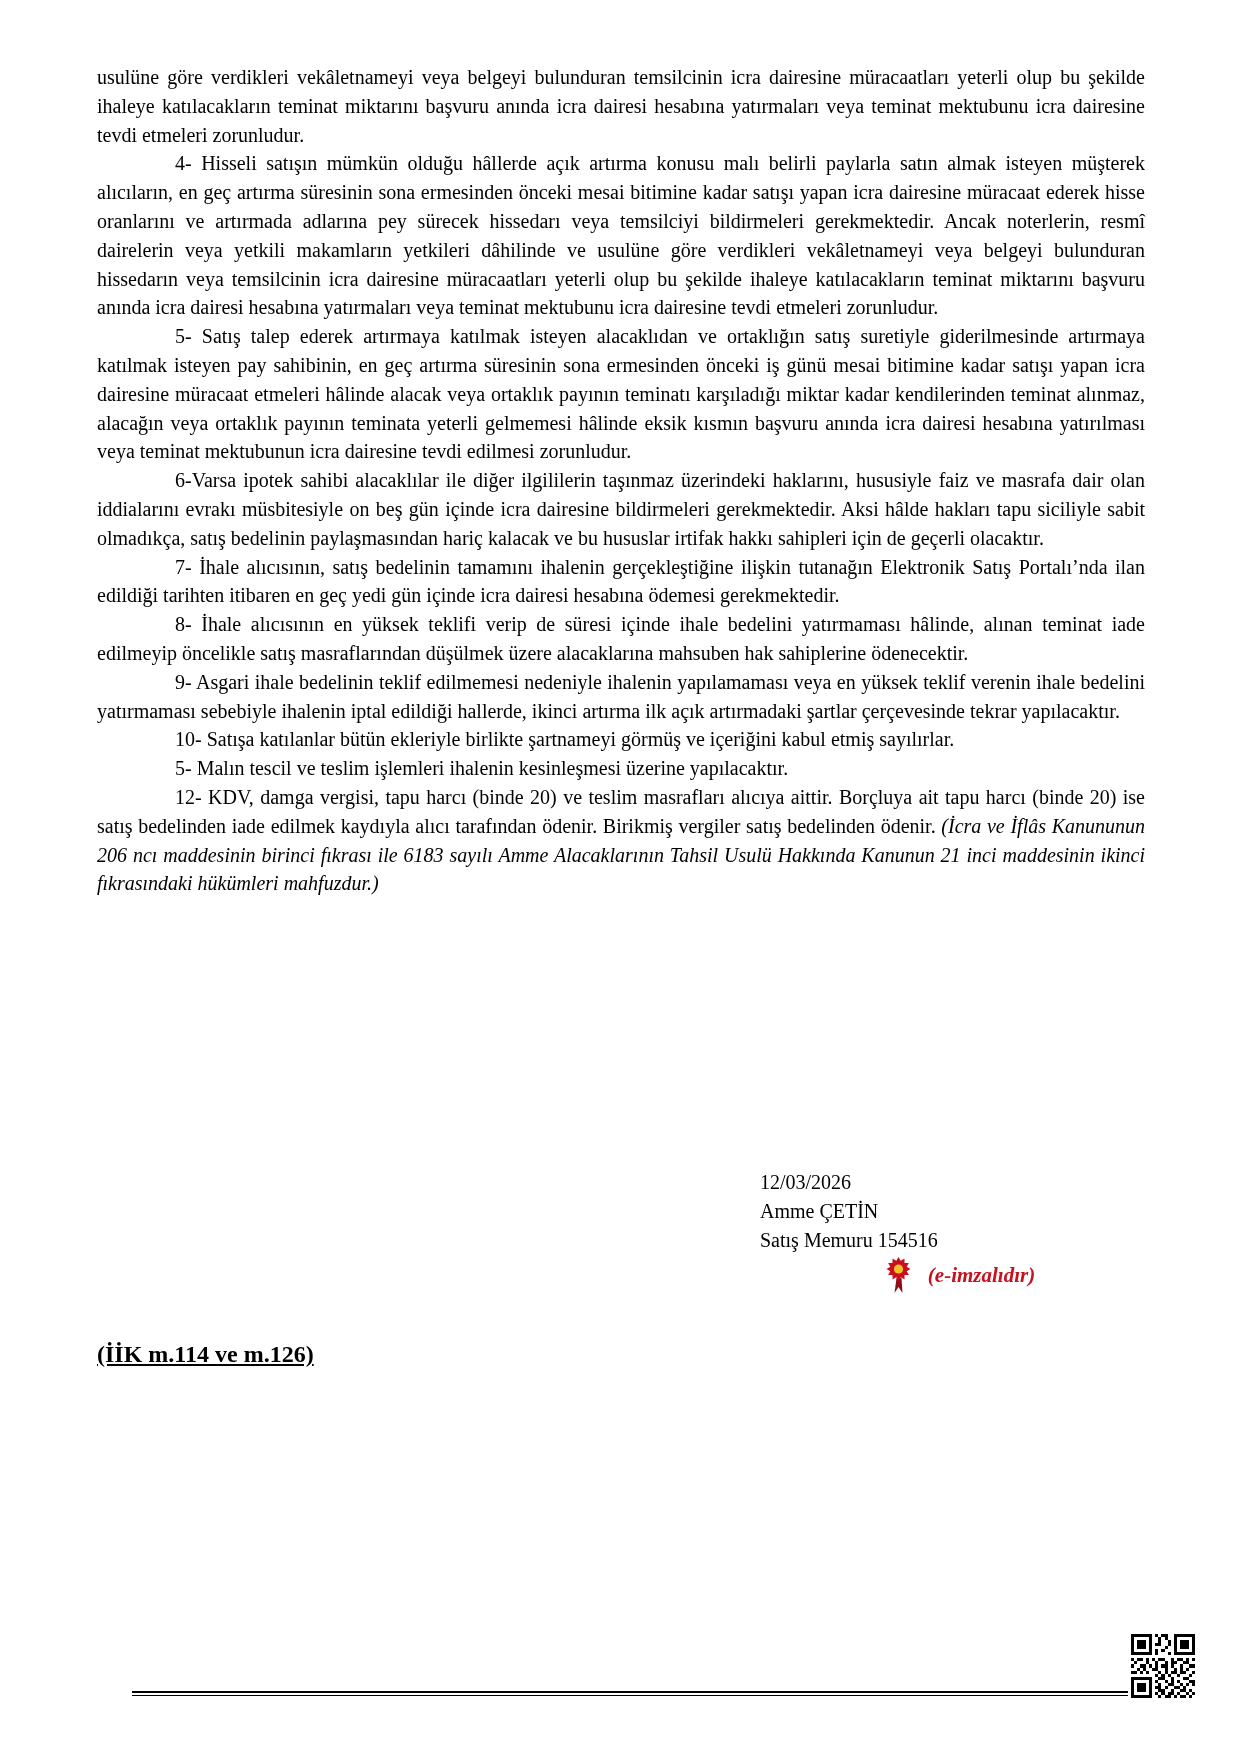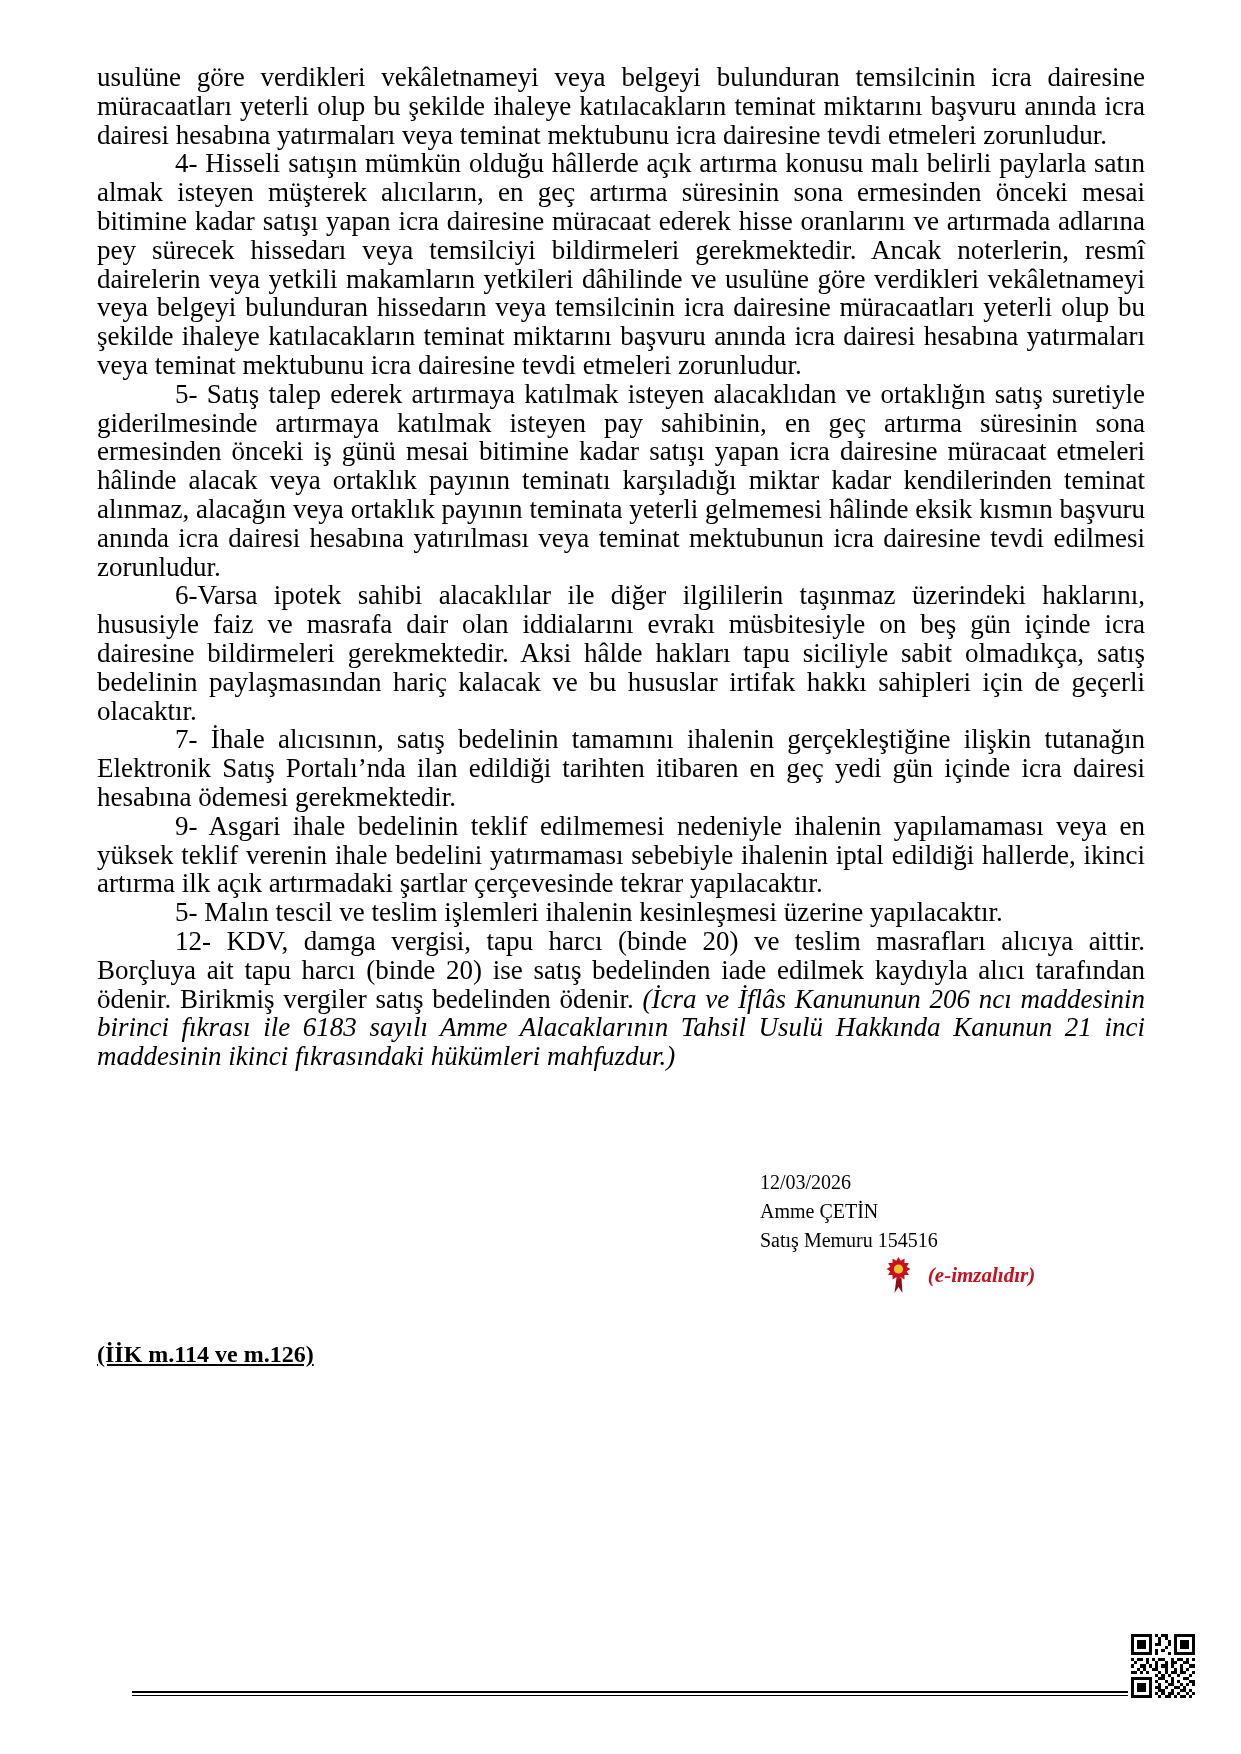--- a/index.html
+++ b/index.html
@@ -8,21 +8,21 @@
     width:1241px;height:1754px;
     background:#ffffff;
     margin:0 auto;
     font-family:"Liberation Serif", serif;
     color:#000;
     overflow:hidden;
   }
   .content{
     position:absolute;
     left:97px;top:63px;width:1048px;
-    font-size:27px;
+    font-size:20px;
     line-height:28.8px;
     text-align:justify;
   }
   .content p{margin:0;}
   .content p.indent{text-indent:78px;}
   .italic{font-style:italic;}
   .signature{
     position:absolute;
     left:760px;top:1168px;width:400px;
     text-align:left;
@@ -68,21 +68,23 @@
 <body>
 
 <div class="page">
 
   <div class="content">
     <p>usulüne göre verdikleri vekâletnameyi veya belgeyi bulunduran temsilcinin icra dairesine müracaatları yeterli olup bu şekilde ihaleye katılacakların teminat miktarını başvuru anında icra dairesi hesabına yatırmaları veya teminat mektubunu icra dairesine tevdi etmeleri zorunludur.</p>
     <p class="indent">4- Hisseli satışın mümkün olduğu hâllerde açık artırma konusu malı belirli paylarla satın almak isteyen müşterek alıcıların, en geç artırma süresinin sona ermesinden önceki mesai bitimine kadar satışı yapan icra dairesine müracaat ederek hisse oranlarını ve artırmada adlarına pey sürecek hissedarı veya temsilciyi bildirmeleri gerekmektedir. Ancak noterlerin, resmî dairelerin veya yetkili makamların yetkileri dâhilinde ve usulüne göre verdikleri vekâletnameyi veya belgeyi bulunduran hissedarın veya temsilcinin icra dairesine müracaatları yeterli olup bu şekilde ihaleye katılacakların teminat miktarını başvuru anında icra dairesi hesabına yatırmaları veya teminat mektubunu icra dairesine tevdi etmeleri zorunludur.</p>
     <p class="indent">5- Satış talep ederek artırmaya katılmak isteyen alacaklıdan ve ortaklığın satış suretiyle giderilmesinde artırmaya katılmak isteyen pay sahibinin, en geç artırma süresinin sona ermesinden önceki iş günü mesai bitimine kadar satışı yapan icra dairesine müracaat etmeleri hâlinde alacak veya ortaklık payının teminatı karşıladığı miktar kadar kendilerinden teminat alınmaz, alacağın veya ortaklık payının teminata yeterli gelmemesi hâlinde eksik kısmın başvuru anında icra dairesi hesabına yatırılması veya teminat mektubunun icra dairesine tevdi edilmesi zorunludur.</p>
     <p class="indent">6-Varsa ipotek sahibi alacaklılar ile diğer ilgililerin taşınmaz üzerindeki haklarını, hususiyle faiz ve masrafa dair olan iddialarını evrakı müsbitesiyle on beş gün içinde icra dairesine bildirmeleri gerekmektedir. Aksi hâlde hakları tapu siciliyle sabit olmadıkça, satış bedelinin paylaşmasından hariç kalacak ve bu hususlar irtifak hakkı sahipleri için de geçerli olacaktır.</p>
     <p class="indent">7- İhale alıcısının, satış bedelinin tamamını ihalenin gerçekleştiğine ilişkin tutanağın Elektronik Satış Portalı’nda ilan edildiği tarihten itibaren en geç yedi gün içinde icra dairesi hesabına ödemesi gerekmektedir.</p>
+    <p class="indent">8- İhale alıcısının en yüksek teklifi verip de süresi içinde ihale bedelini yatırmaması hâlinde, alınan teminat iade edilmeyip öncelikle satış masraflarından düşülmek üzere alacaklarına mahsuben hak sahiplerine ödenecektir.</p>
     <p class="indent">9- Asgari ihale bedelinin teklif edilmemesi nedeniyle ihalenin yapılamaması veya en yüksek teklif verenin ihale bedelini yatırmaması sebebiyle ihalenin iptal edildiği hallerde, ikinci artırma ilk açık artırmadaki şartlar çerçevesinde tekrar yapılacaktır.</p>
+    <p class="indent">10- Satışa katılanlar bütün ekleriyle birlikte şartnameyi görmüş ve içeriğini kabul etmiş sayılırlar.</p>
     <p class="indent">5- Malın tescil ve teslim işlemleri ihalenin kesinleşmesi üzerine yapılacaktır.</p>
     <p class="indent"><span>12- KDV, damga vergisi, tapu harcı (binde 20) ve teslim masrafları alıcıya aittir. Borçluya ait tapu harcı (binde 20) ise satış bedelinden iade edilmek kaydıyla alıcı tarafından ödenir. Birikmiş vergiler satış bedelinden ödenir. </span><span class="italic">(İcra ve İflâs Kanununun 206 ncı maddesinin birinci fıkrası ile 6183 sayılı Amme Alacaklarının Tahsil Usulü Hakkında Kanunun 21 inci maddesinin ikinci fıkrasındaki hükümleri mahfuzdur.)</span></p>
   </div>
 
   <div class="signature">
     <div>12/03/2026</div>
     <div>Amme ÇETİN</div>
     <div>Satış Memuru 154516</div>
     <div class="esign-row">
       <span class="seal">

